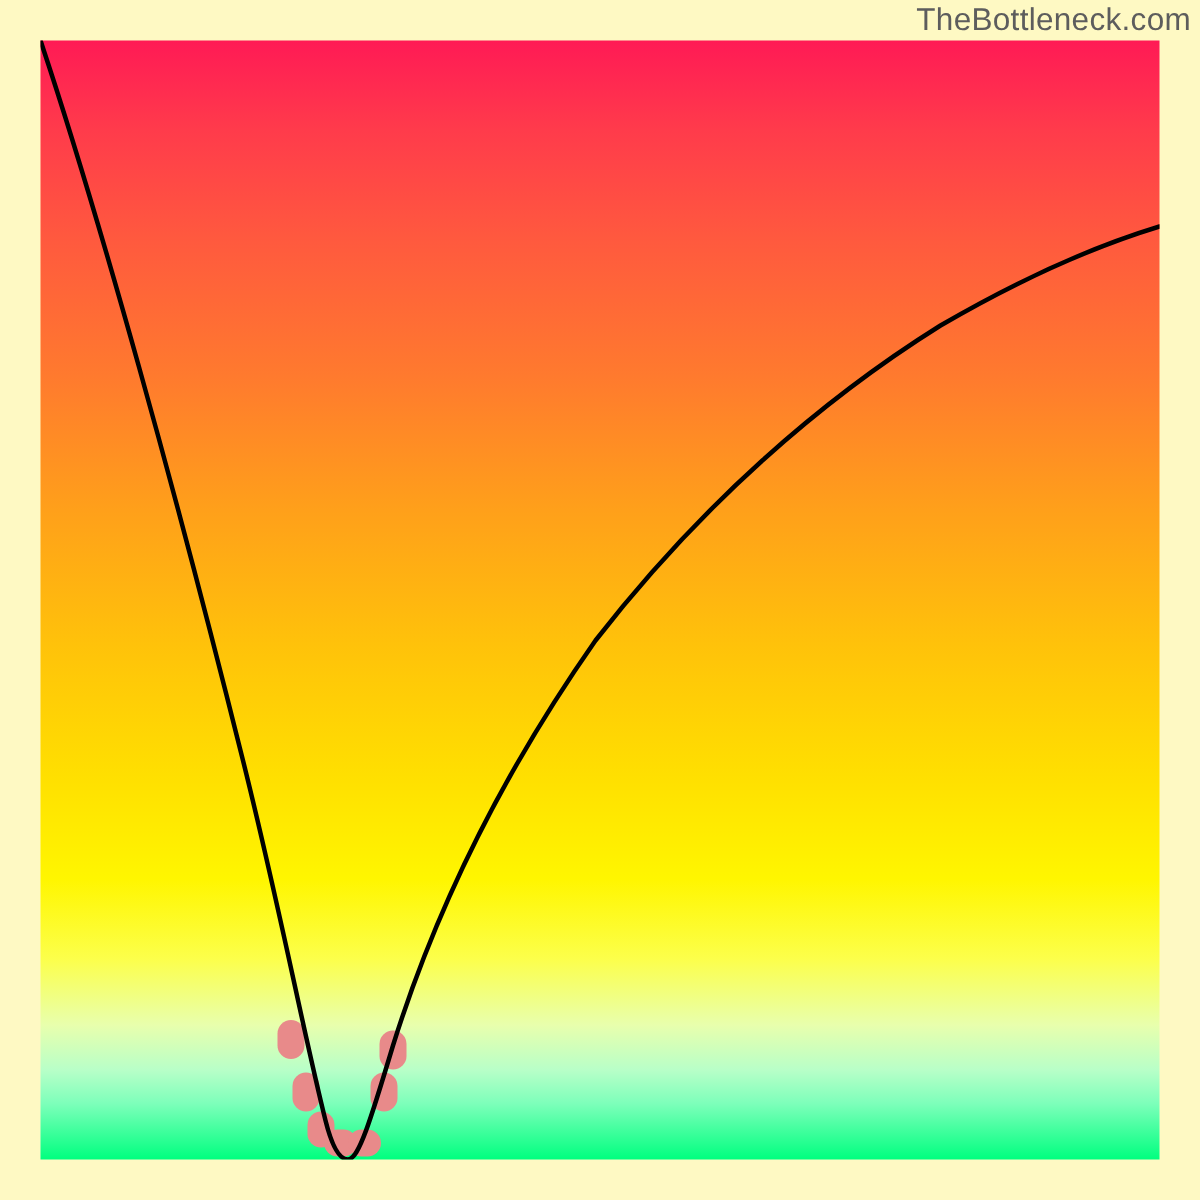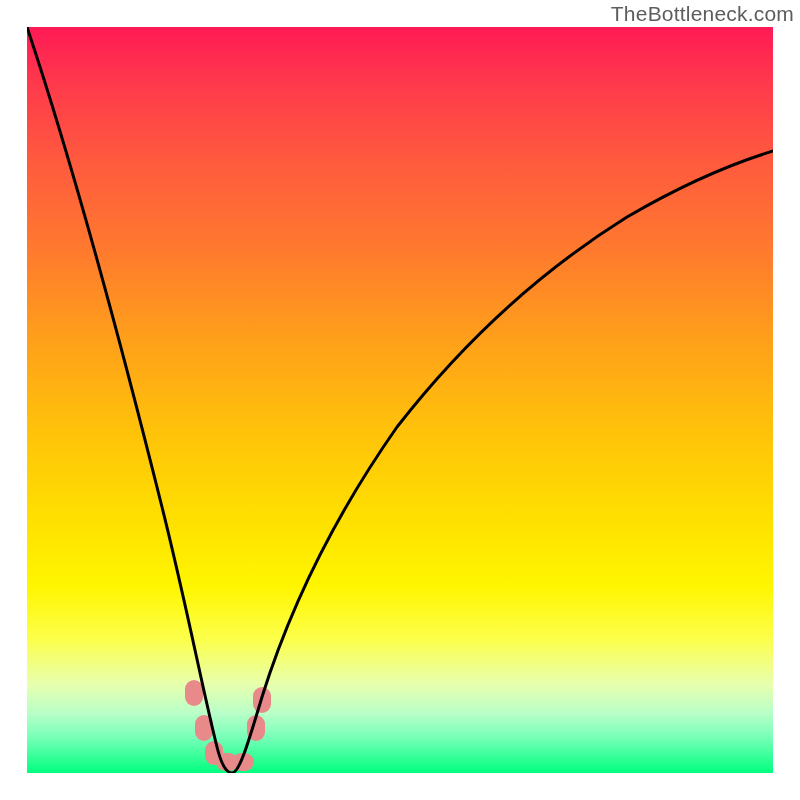--- a/index.html
+++ b/index.html
@@ -1,21 +1,21 @@
 <!DOCTYPE html>
 <html><head>
 <meta charset="utf-8">
 <style>
   * { margin: 0; padding: 0; box-sizing: border-box; }
   html, body { width: 800px; height: 800px; overflow: hidden; background: #000; }
   .container {
     position: relative;
     width: 800px;
     height: 800px;
-    background: #ffffff;
+    background: #fef9c3;
   }
   .plot-area {
     position: absolute;
     left: 27px;
     top: 27px;
     width: 746px;
     height: 746px;
     background: linear-gradient(to bottom,
       #ff1a55 0%,
       #ff3b4b 8%,

